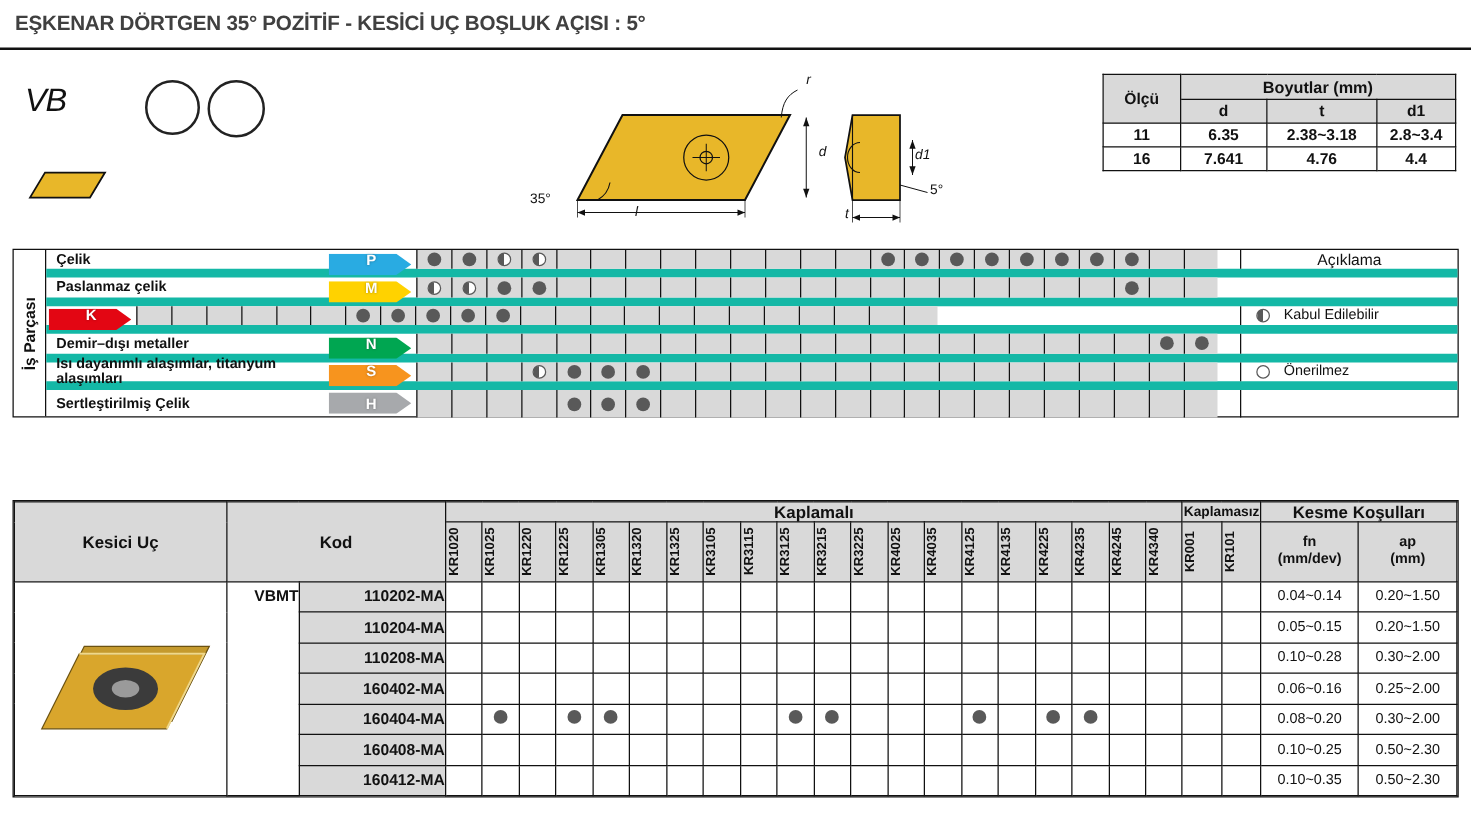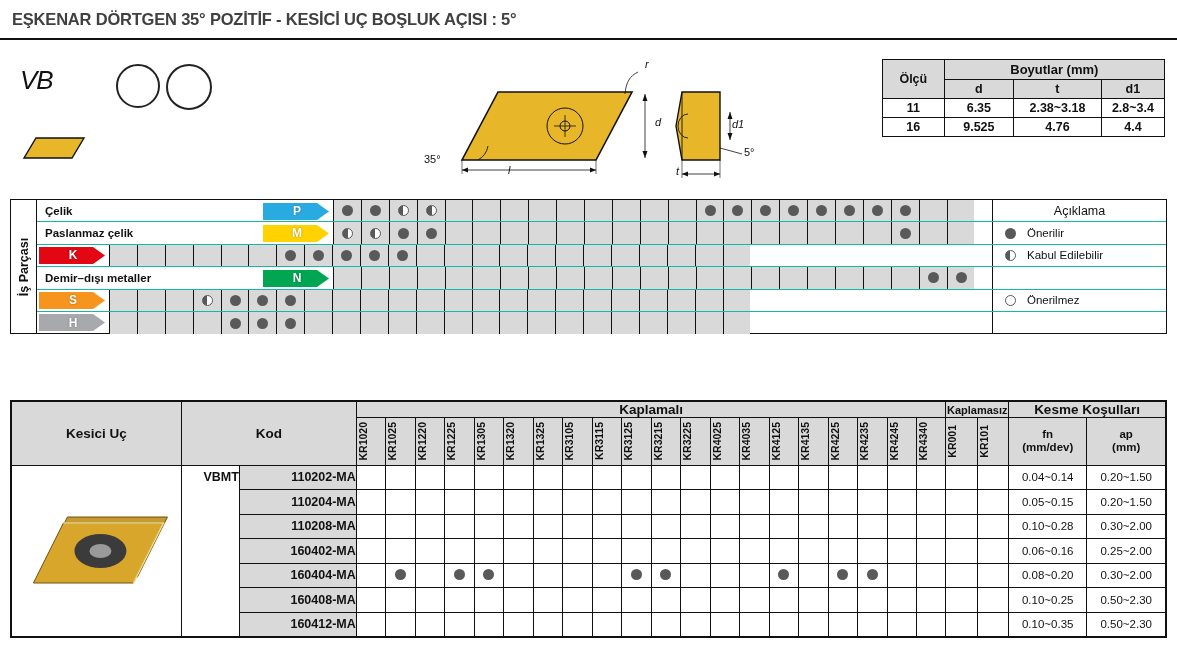--- a/index.html
+++ b/index.html
@@ -60,21 +60,21 @@
     border-right:1px solid #111;box-sizing:border-box;
   }
   .mat-side span{
     position:absolute;left:50%;top:50%;
     transform:translate(-50%,-50%) rotate(-90deg);
     white-space:nowrap;font-weight:bold;font-size:12.5px;
   }
   .mat-rows{position:absolute;left:26px;top:0;right:0;bottom:0;}
   .mrow{
     display:flex;align-items:stretch;height:22.4px;
-    border-bottom:1px solid #14b8a6;box-sizing:border-box;
+    border-bottom:7px solid #14b8a6;box-sizing:border-box;
   }
   .mrow:last-child{border-bottom:none;}
   .mname{
     width:224px;box-sizing:border-box;
     padding-left:8px;display:flex;align-items:center;
     font-size:11.5px;font-weight:bold;border-right:0px;
   }
   .mflag{
     width:72px;position:relative;display:flex;align-items:center;justify-content:center;
   }
@@ -214,21 +214,21 @@
       <th class="hdr" style="width:63px">d1</th>
     </tr>
     <tr>
       <td class="val">11</td>
       <td class="val">6.35</td>
       <td class="val">2.38~3.18</td>
       <td class="val">2.8~3.4</td>
     </tr>
     <tr>
       <td class="val">16</td>
-      <td class="val">9.525</td>
+      <td class="val">7.641</td>
       <td class="val">4.76</td>
       <td class="val">4.4</td>
     </tr>
   </tbody>
     </table>
 
   <div class="mat-wrap">
     <div class="mat-side">
       <span>İş Parçası</span>
     </div>
@@ -330,26 +330,20 @@
             <div class="mc shade"></div>
             <div class="mc shade"></div>
             <div class="mc shade"></div>
             <div class="mc shade"></div>
             <div class="mc shade">
               <span class="dot"></span>
             </div>
             <div class="mc shade"></div>
             <div class="mc shade"></div>
           </div>
-          <div class="legend">
-            <span class="lg-ico">
-              <span class="dot"></span>
-            </span>
-            <span>Önerilir</span>
-          </div>
         </div>
         <div class="mrow">
           <div class="mflag">
             <svg class="arrow" viewBox="0 0 66 17" preserveAspectRatio="none">
               <polygon points="0,0 54,0 66,8.5 54,17 0,17" fill="#e30613"></polygon>
             </svg>
             <span class="letter">K</span>
           </div>
           <div class="mcells">
             <div class="mc shade"></div>
@@ -426,20 +420,21 @@
             <div class="mc shade">
               <span class="dot"></span>
             </div>
             <div class="mc shade">
               <span class="dot"></span>
             </div>
           </div>
           <div class="legend"></div>
         </div>
         <div class="mrow">
+          <div class="mname">Isı dayanımlı alaşımlar, titanyum alaşımları</div>
           <div class="mflag">
             <svg class="arrow" viewBox="0 0 66 17" preserveAspectRatio="none">
               <polygon points="0,0 54,0 66,8.5 54,17 0,17" fill="#f7941e"></polygon>
             </svg>
             <span class="letter">S</span>
           </div>
           <div class="mcells">
             <div class="mc shade"></div>
             <div class="mc shade"></div>
             <div class="mc shade"></div>
@@ -473,20 +468,21 @@
             <div class="mc shade"></div>
           </div>
           <div class="legend">
             <span class="lg-ico">
               <span class="dot open"></span>
             </span>
             <span>Önerilmez</span>
           </div>
         </div>
         <div class="mrow">
+          <div class="mname">Sertleştirilmiş Çelik</div>
           <div class="mflag">
             <svg class="arrow" viewBox="0 0 66 17" preserveAspectRatio="none">
               <polygon points="0,0 54,0 66,8.5 54,17 0,17" fill="#a7a9ac"></polygon>
             </svg>
             <span class="letter">H</span>
           </div>
           <div class="mcells">
             <div class="mc shade"></div>
             <div class="mc shade"></div>
             <div class="mc shade"></div>

